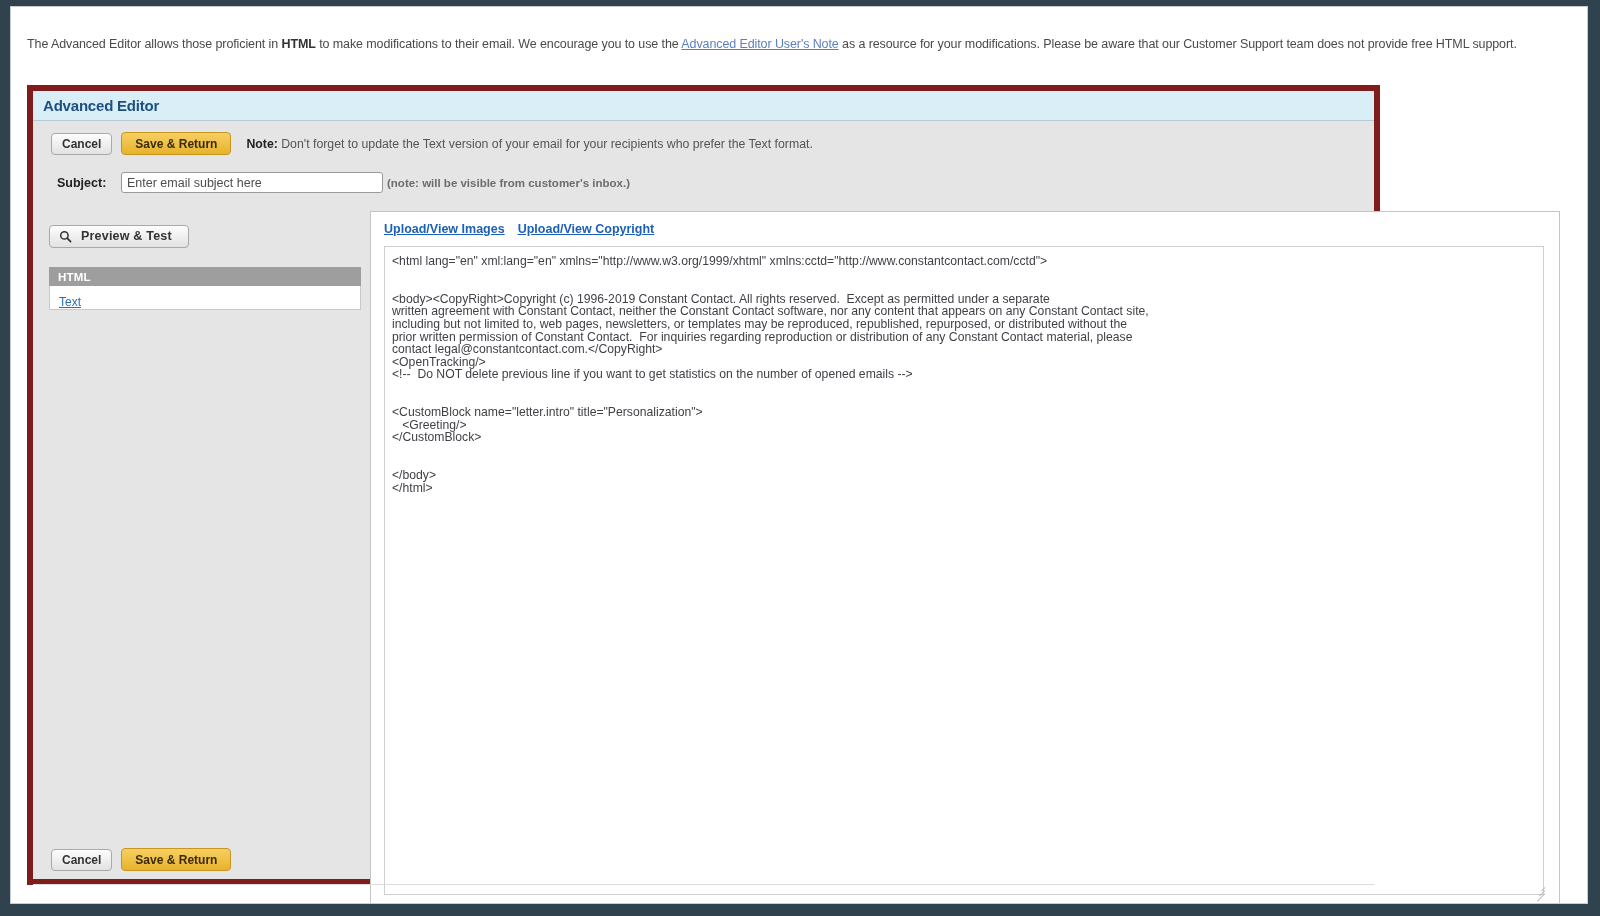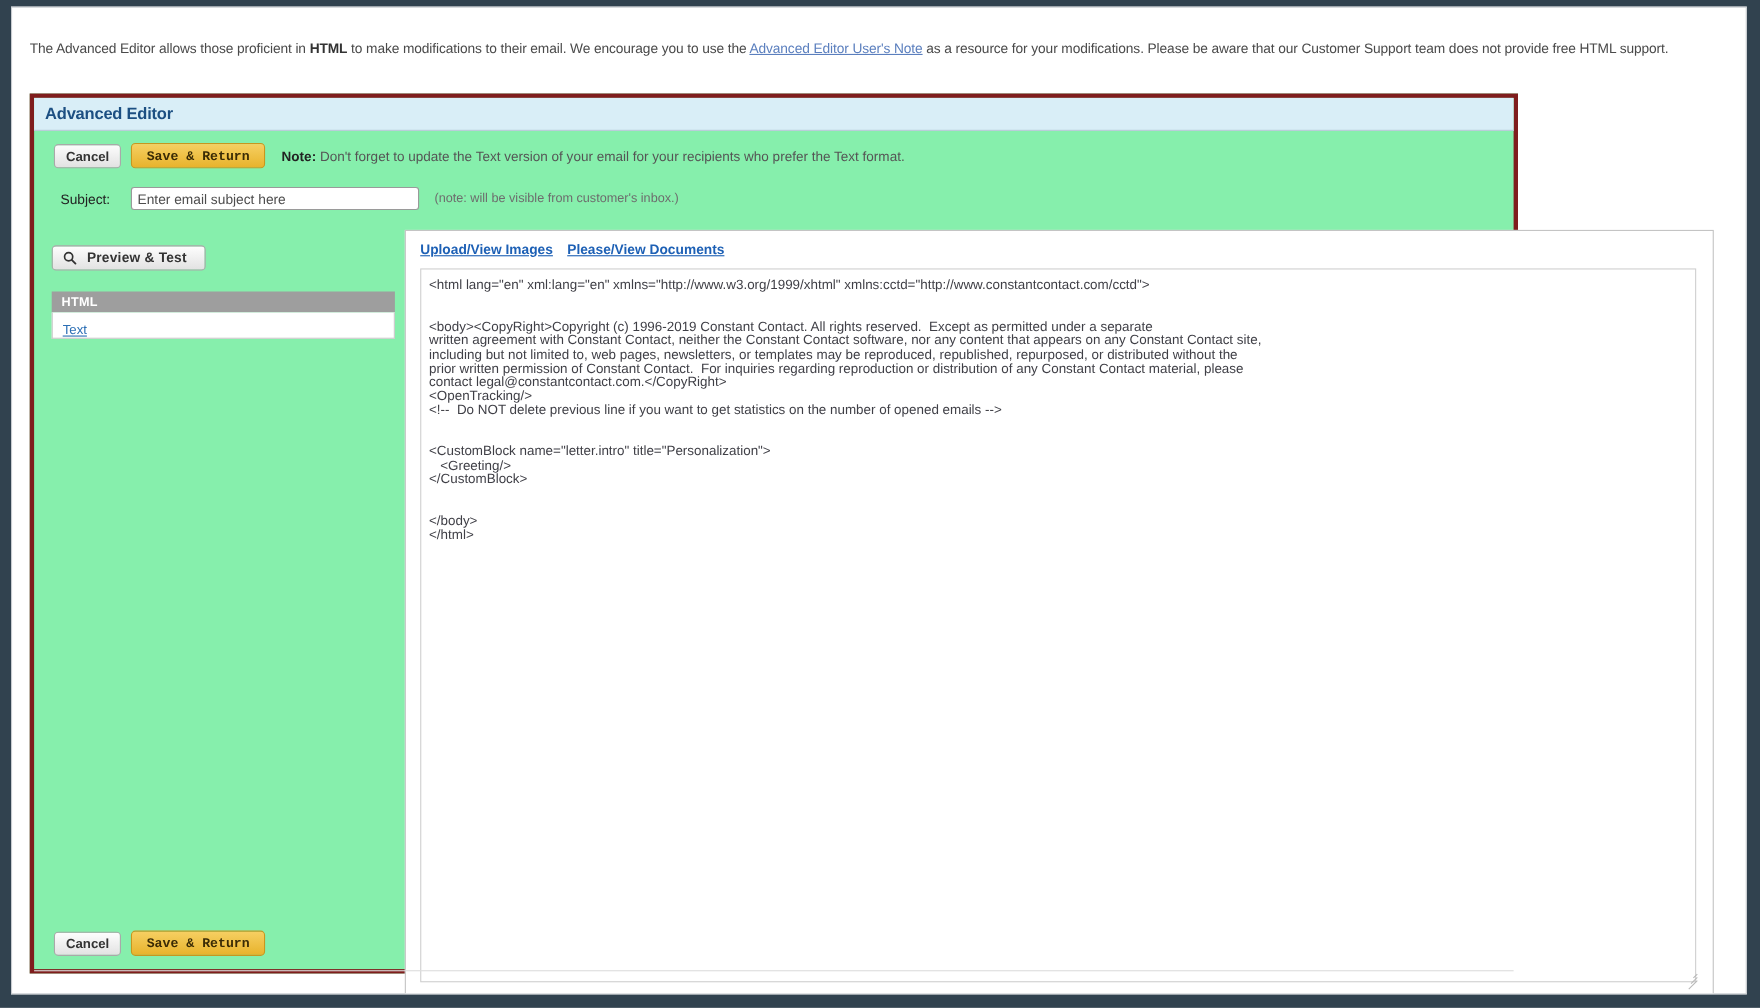--- a/index.html
+++ b/index.html
@@ -43,22 +43,22 @@
     text-decoration: underline;
   }
 
   
   .editor-panel {
     position: absolute;
     left: 16px;
     top: 78px;
     width: 1353px;
     height: 800px;
-    border: 4px solid #7f1d1d;
-    background: #86efac;
+    border: 6px solid #7f1d1d;
+    background: #e5e5e5;
   }
 
   .panel-header {
     height: 30px;
     background: #d9eef7;
     border-bottom: 1px solid #b6c9d6;
     display: flex;
     align-items: center;
     padding-left: 10px;
   }
@@ -88,21 +88,20 @@
     background: linear-gradient(#fdfdfd, #e2e2e2);
     border: 1px solid #a9a9a9;
     color: #333;
   }
   .btn-gold {
     background: linear-gradient(#f6cf62, #e8b32c);
     border: 1px solid #c8961f;
     color: #3a2b05;
     height: 23px;
     padding: 0 13px;
-    font-family: Liberation Mono, monospace;
   }
 
   .toolbar-row {
     position: absolute;
     left: 18px;
     top: 41px;
     display: flex;
     align-items: center;
     gap: 9px;
   }
@@ -117,41 +116,42 @@
   
   .subject-row {
     position: absolute;
     left: 24px;
     top: 81px;
     display: flex;
     align-items: center;
   }
   .subject-label {
     font-size: 12.5px;
-    font-weight: normal;
+    font-weight: bold;
     color: #222;
     width: 64px;
   }
   .subject-input {
     width: 262px;
     height: 21px;
     border: 1px solid #9a9a9a;
     border-radius: 3px;
     font-family: "Liberation Sans", sans-serif;
     font-size: 12.5px;
     color: #4d4d4d;
     padding: 0 5px;
     background: #fff;
     outline: none;
   }
   .subject-note {
     font-size: 11.5px;
     color: #6d6d6d;
-    margin-left: 14px;
+    margin-left: 4px;
     white-space: nowrap;
+    font-weight: bold;
   }
 
   
   .left-col {
     position: absolute;
     left: 16px;
     top: 134px;
     width: 312px;
   }
   .preview-btn-wrap {
@@ -315,21 +315,21 @@
         </div>
         <div class="tab-text">
           <a href="#">Text</a>
         </div>
       </div>
     </div>
 
     <div class="right-col">
       <div class="upload-links">
         <a href="#">Upload/View Images</a>
-        <a href="#">Please/View Documents</a>
+        <a href="#">Upload/View Copyright</a>
       </div>
       <div class="code-area">&lt;html lang="en" xml:lang="en" xmlns="http://www.w3.org/1999/xhtml" xmlns:cctd="http://www.constantcontact.com/cctd"&gt;
 
 
 &lt;body&gt;&lt;CopyRight&gt;Copyright (c) 1996-2019 Constant Contact. All rights reserved.  Except as permitted under a separate
 written agreement with Constant Contact, neither the Constant Contact software, nor any content that appears on any Constant Contact site,
 including but not limited to, web pages, newsletters, or templates may be reproduced, republished, repurposed, or distributed without the
 prior written permission of Constant Contact.  For inquiries regarding reproduction or distribution of any Constant Contact material, please
 contact legal@constantcontact.com.&lt;/CopyRight&gt;
 &lt;OpenTracking/&gt;

